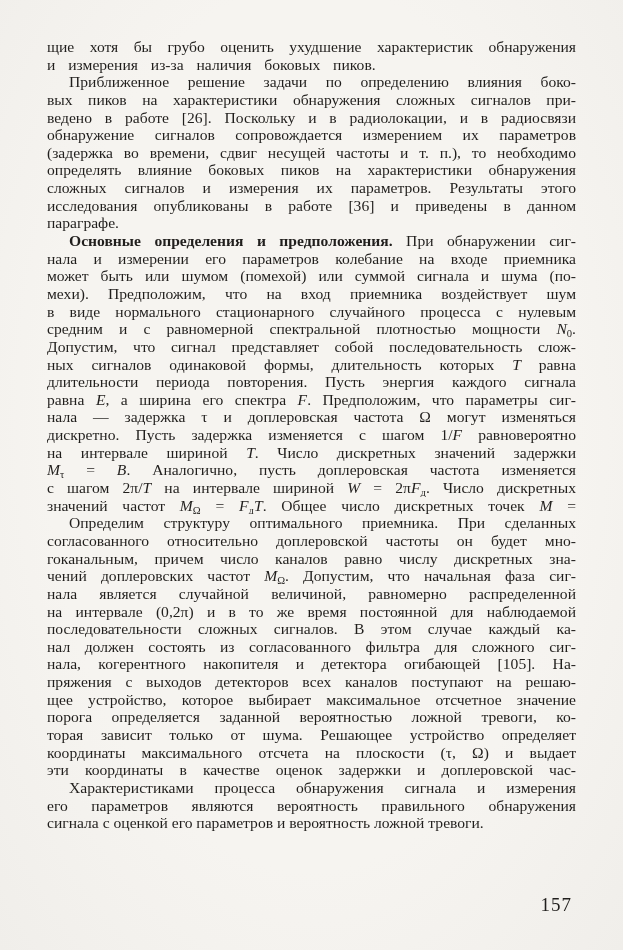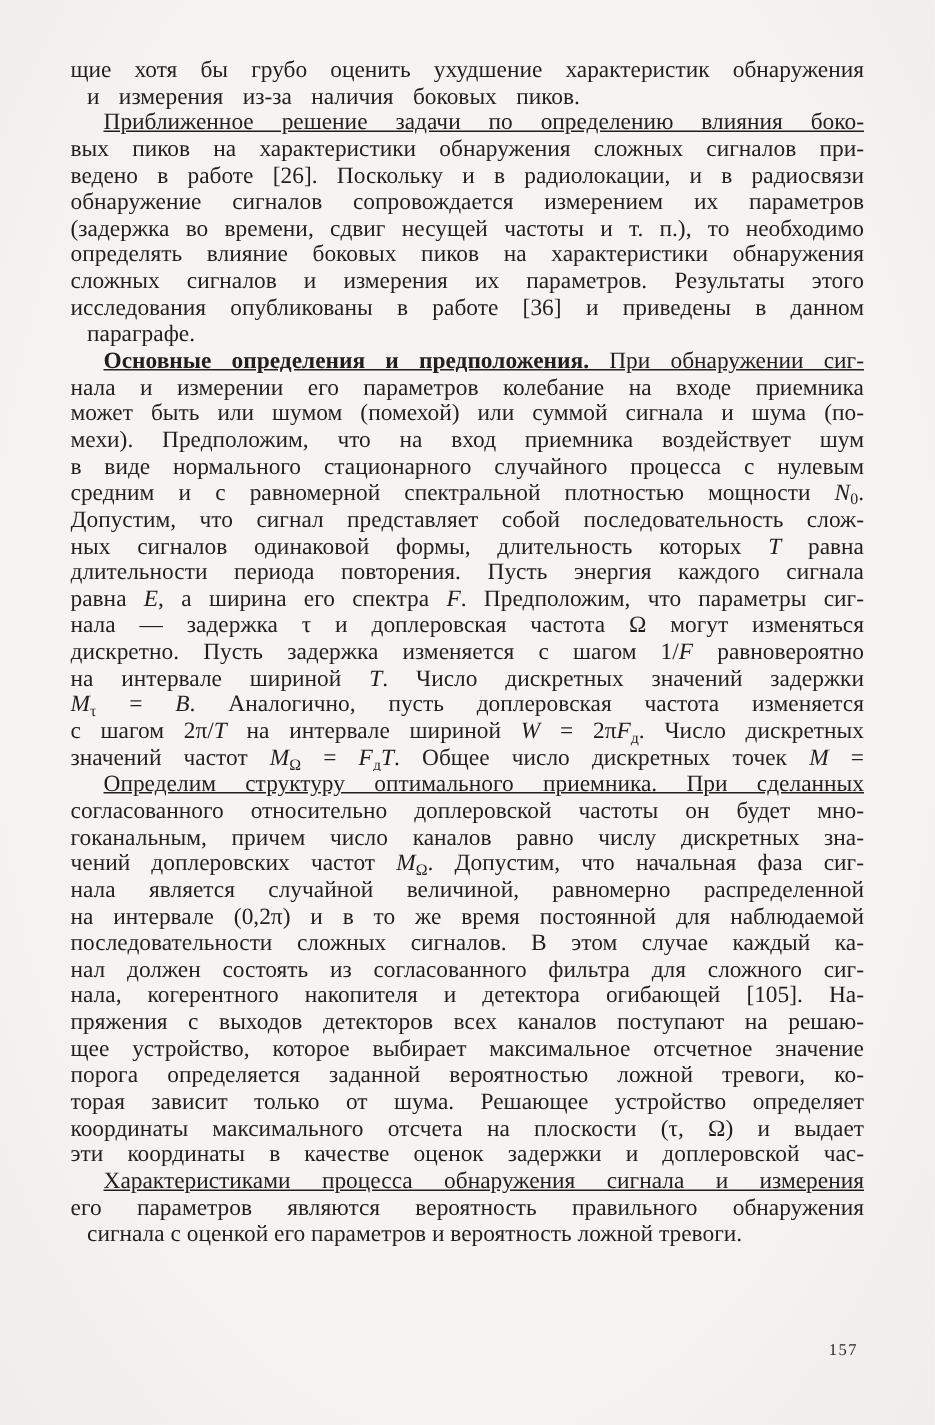--- a/index.html
+++ b/index.html
@@ -31,25 +31,23 @@
     line-height: 17.65px;
     height: 17.65px;
     text-align: justify;
     text-align-last: justify;
     white-space: normal;
     overflow: hidden;
   }
   .line.last {
     text-align: right;
     text-align-last: left;
-    margin-left: 11px;
   }
   .line.indent {
     text-indent: 22px;
-    text-decoration: underline;
   }
   .line.wide {
     word-spacing: 9px;
   }
   .line b {
     font-weight: bold;
   }
   .line i {
     font-style: italic;
   }
@@ -57,21 +55,21 @@
     font-size: 68%;
     line-height: 0;
     position: relative;
     top: 0.28em;
     vertical-align: baseline;
   }
   .page-number {
     position: absolute;
     top: 894px;
     right: 51px;
-    font-size: 11px;
+    font-size: 19px;
     letter-spacing: 1px;
     color: #211f1d;
   }
 </style>
 </head>
 <body>
 
 <div class="page">
   <div class="text-block" id="text-block">
       <div class="line">щие хотя бы грубо оценить ухудшение характеристик обнаружения</div>

